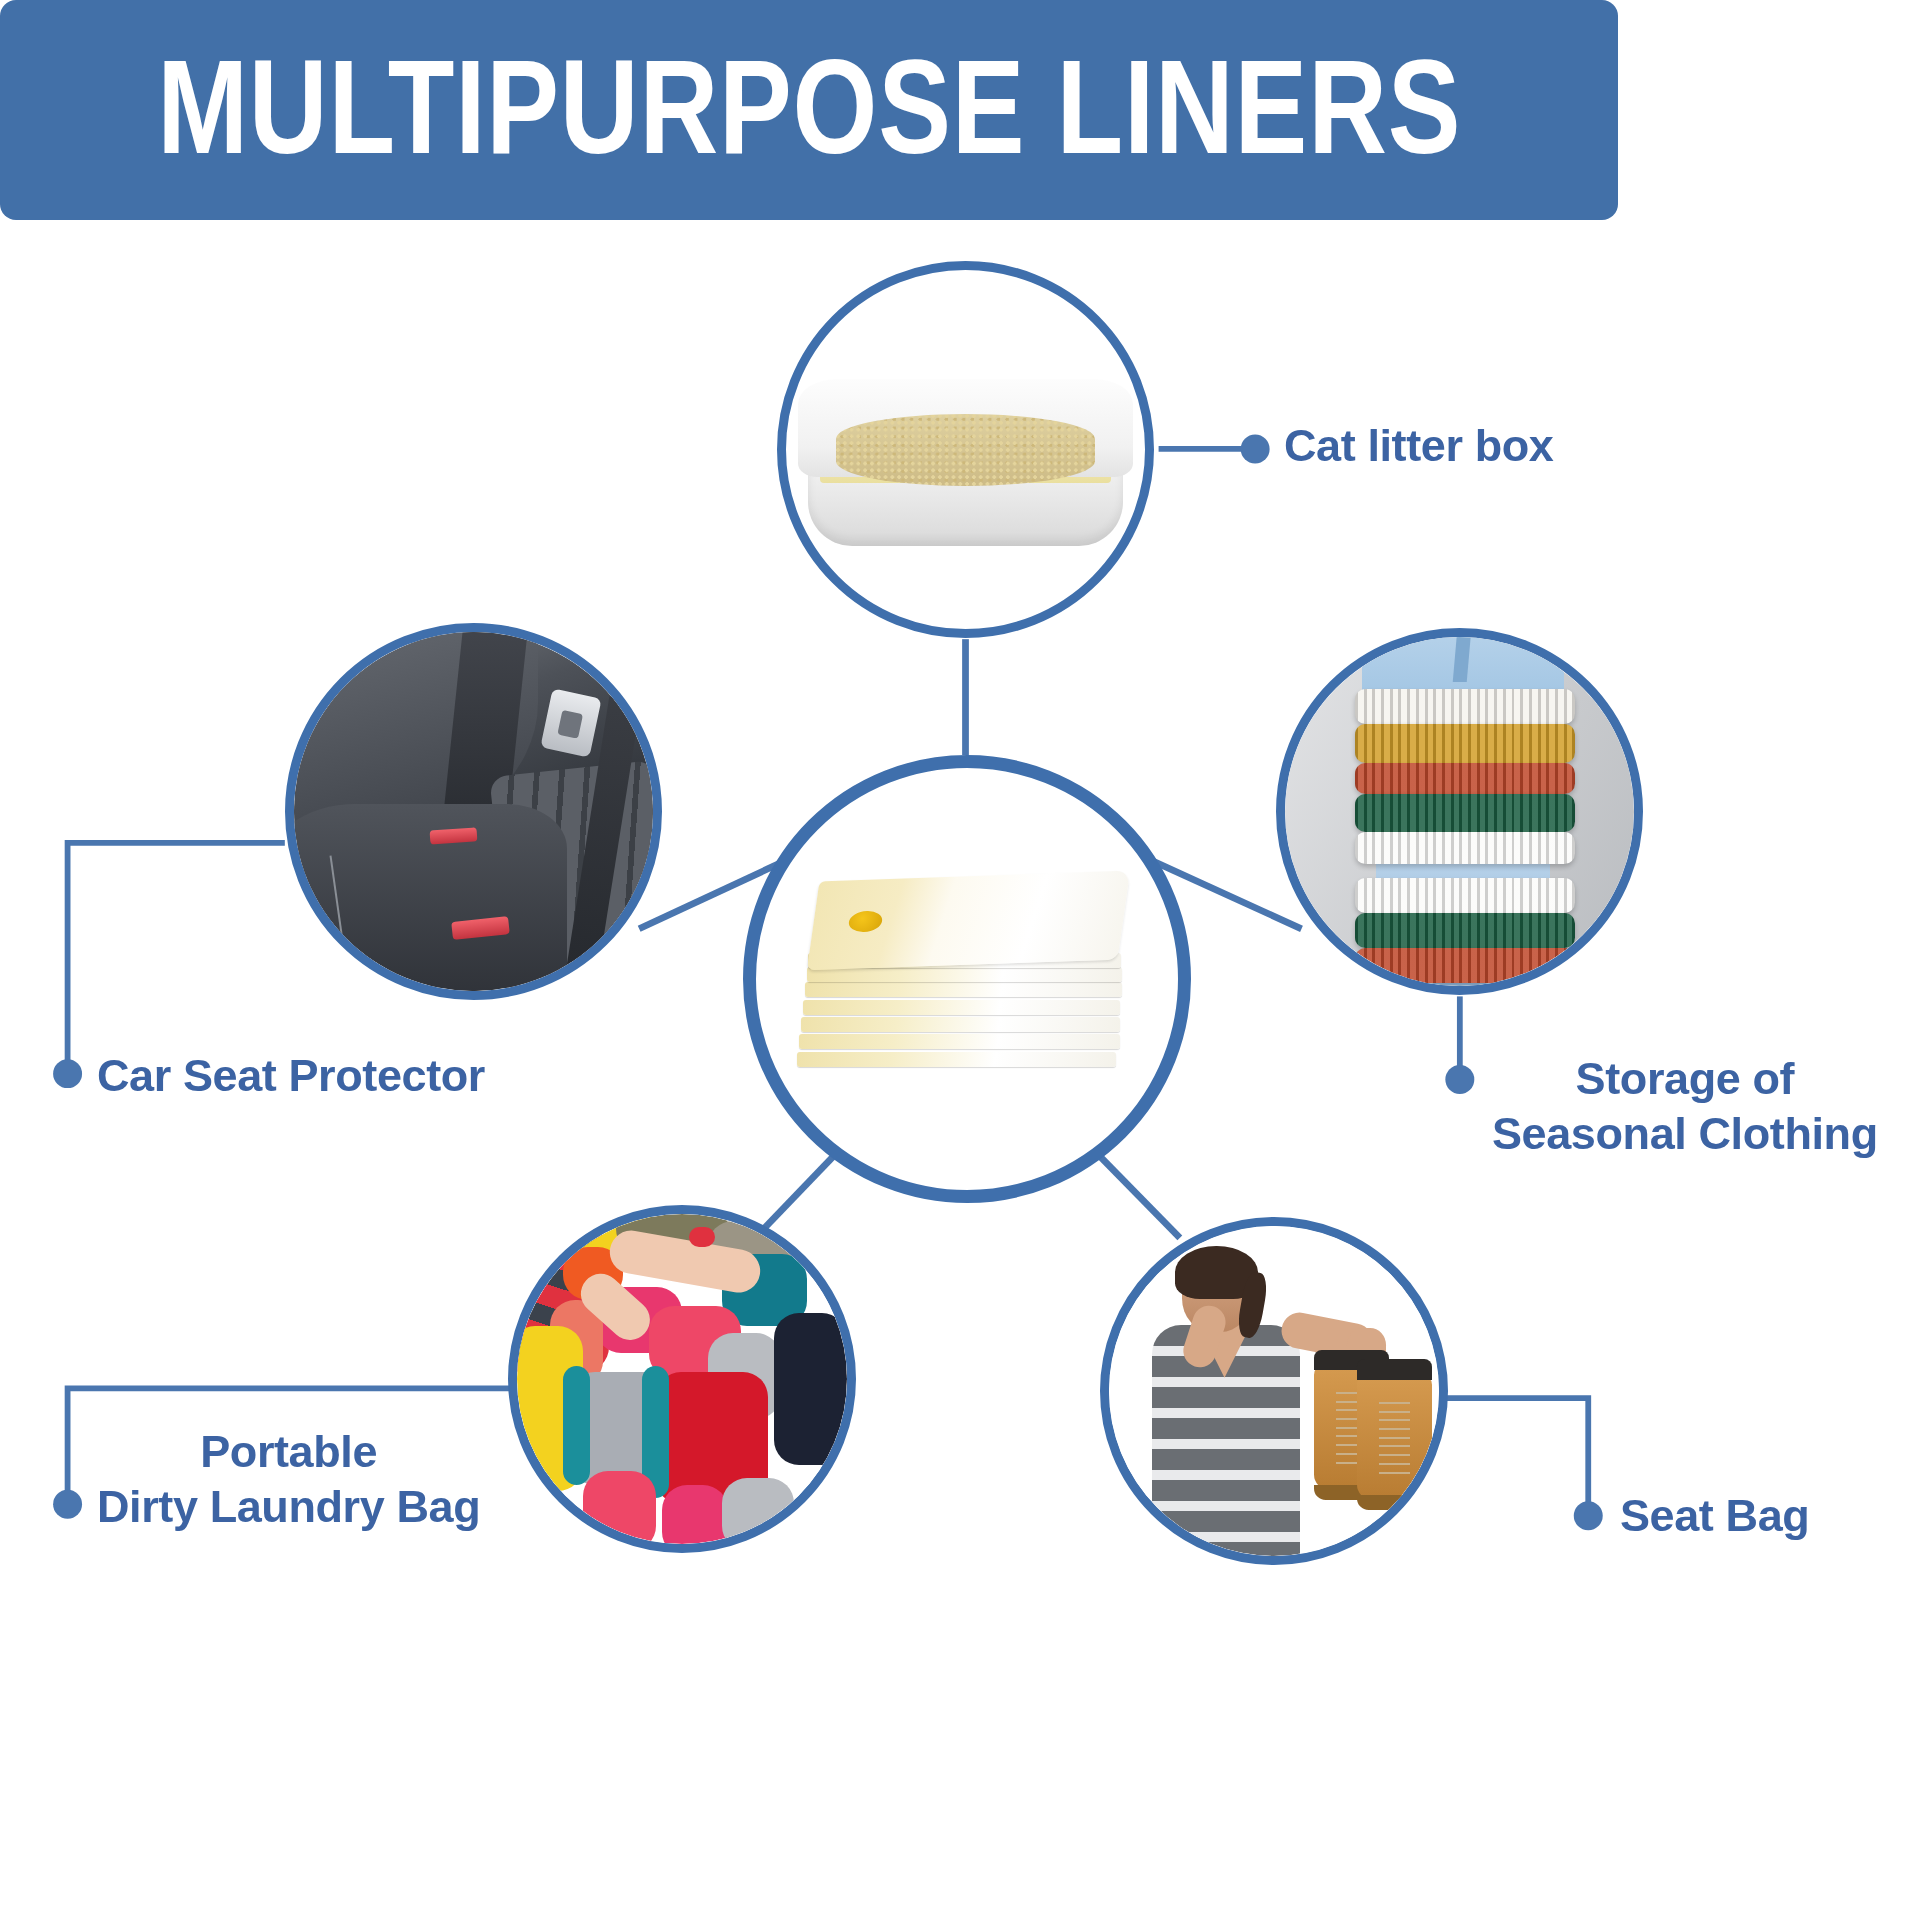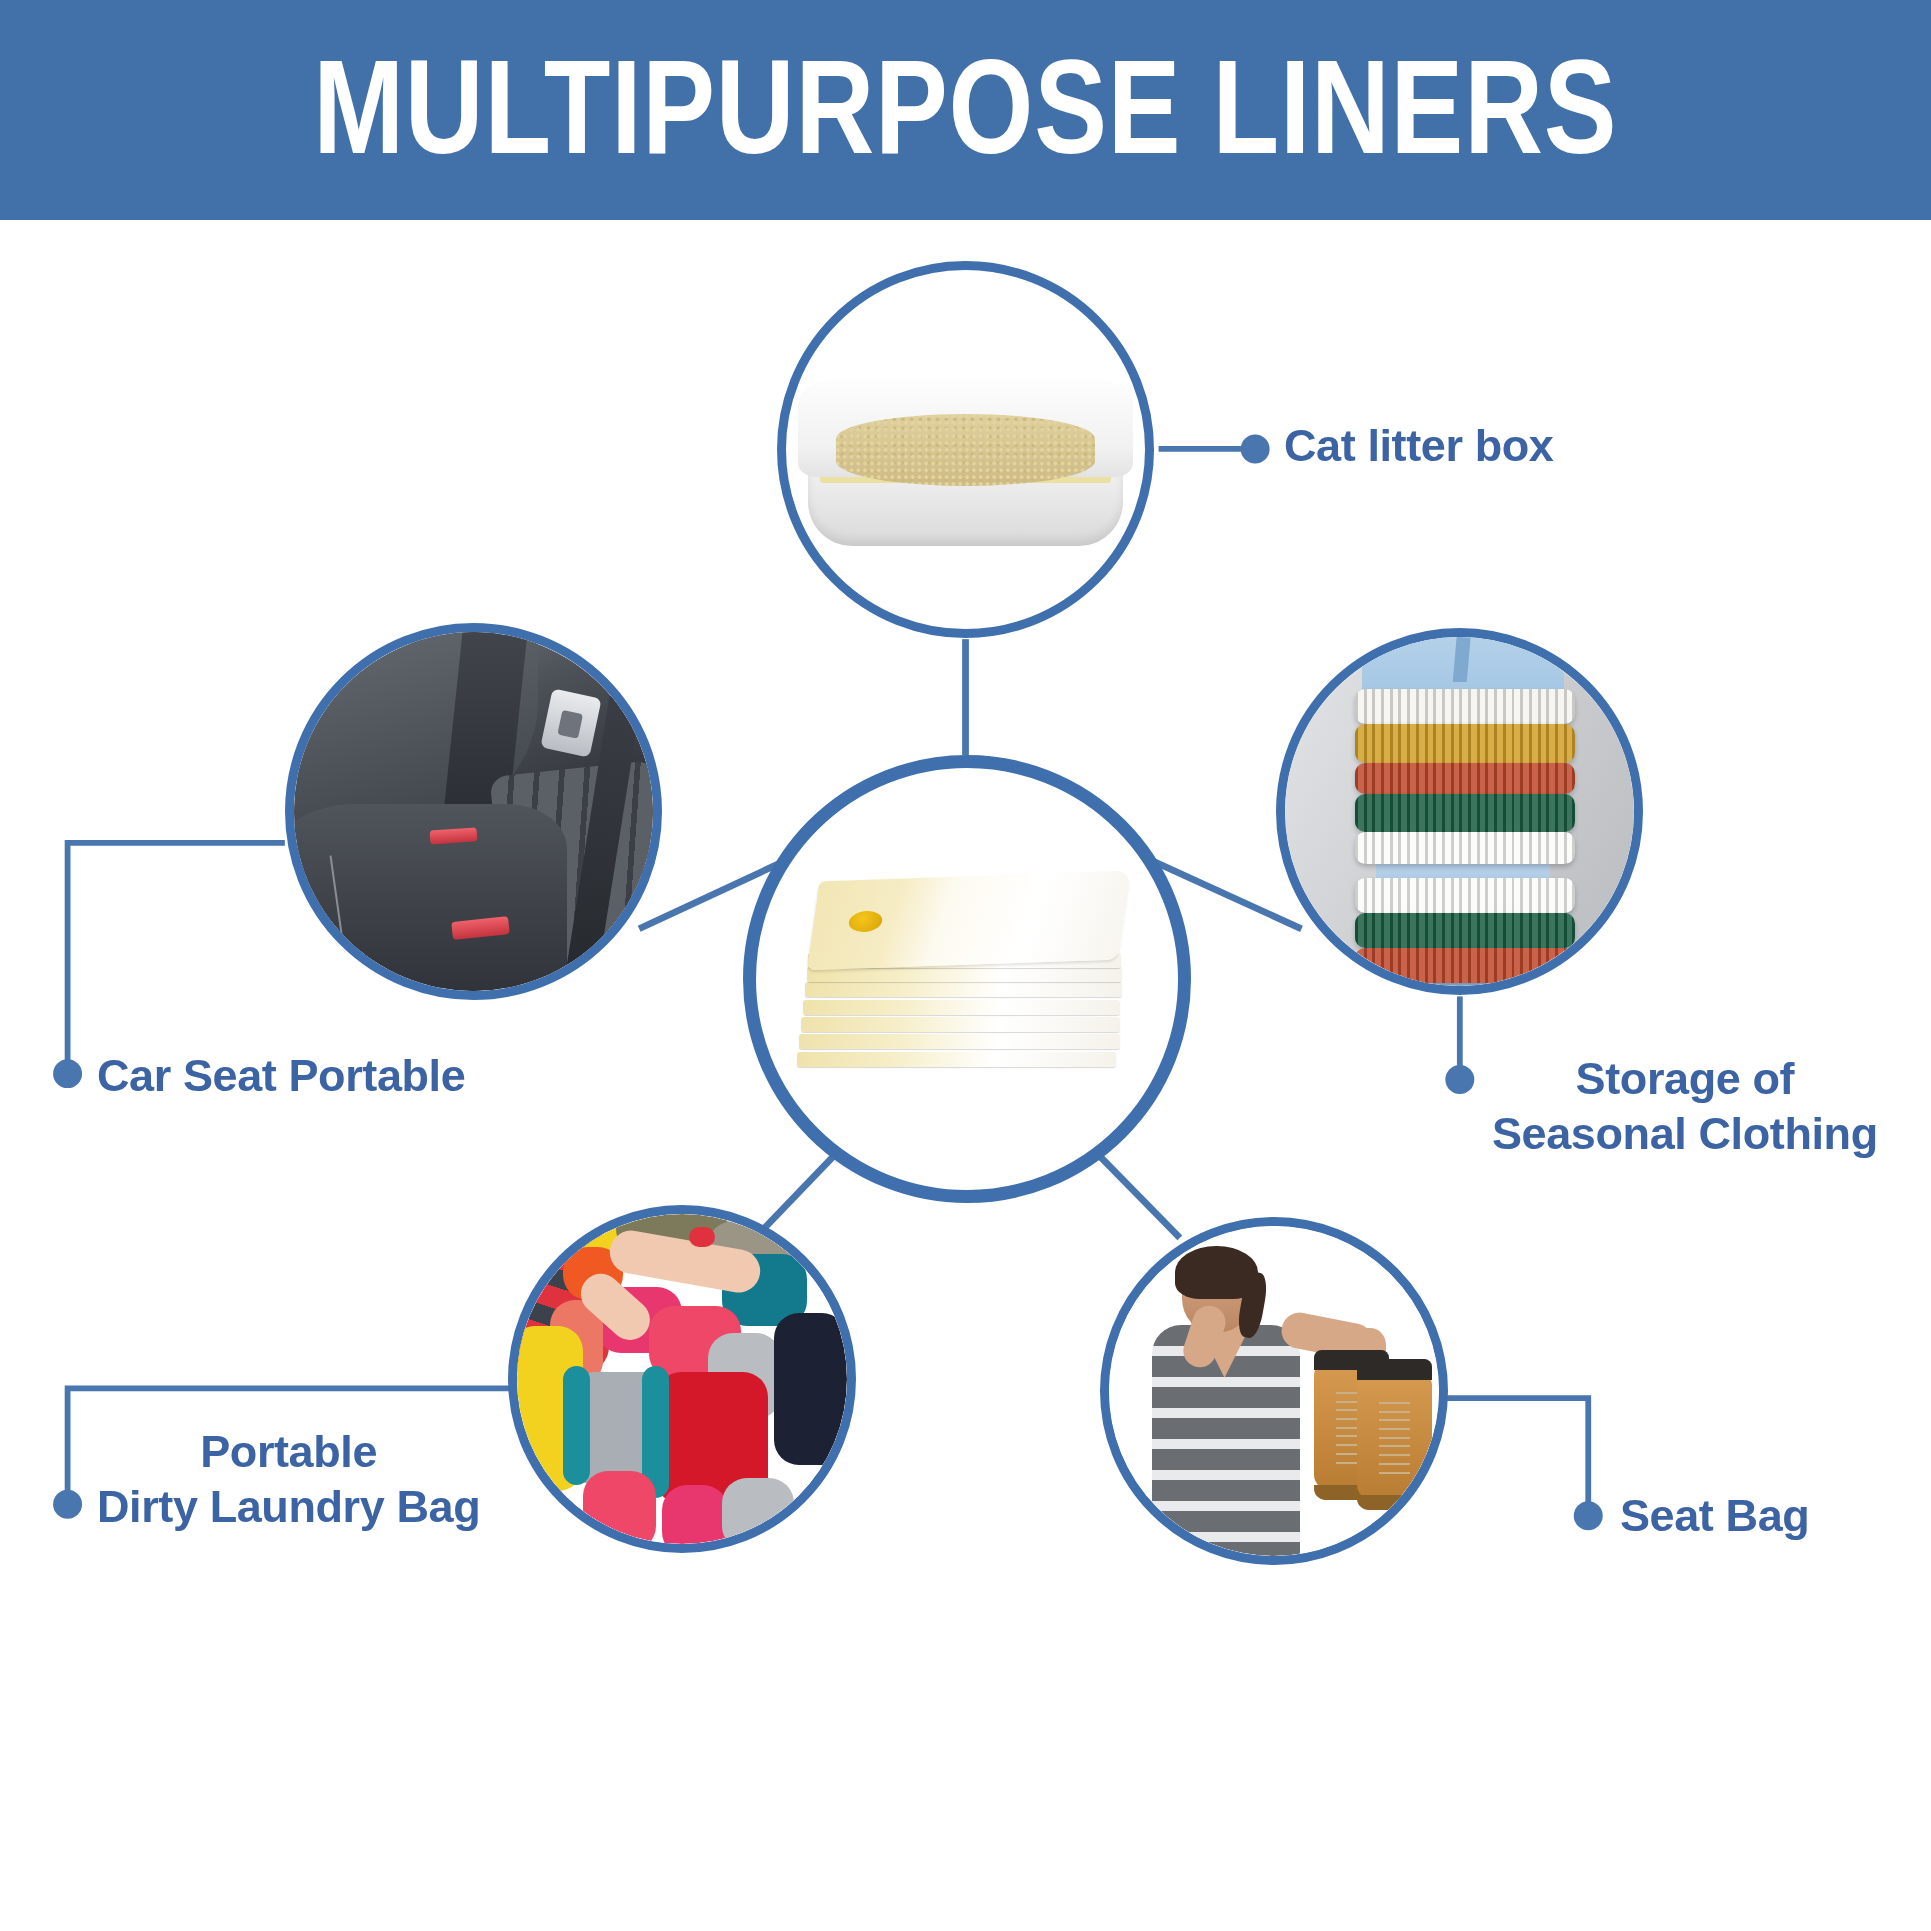--- a/index.html
+++ b/index.html
@@ -7,24 +7,25 @@
     width:1931px;height:1931px;
     background:#ffffff;
     font-family:"Liberation Sans",sans-serif;
     overflow:hidden;
     position:relative;
   }
   .page{position:absolute;inset:0;}
 
   
   .banner{
-    position:absolute;left:0;width:1931px;
+    position:absolute;left:0;width:1618px;
     background:#4270A8;
     display:flex;align-items:center;justify-content:center;
     box-sizing:border-box;
+    border-radius:16px;
   }
   #header-banner{top:0;height:220px;}
   #footer-banner{top:1728px;height:203px;}
 
   #header-title{
     color:#ffffff;
     font-family:"Liberation Sans Narrow","Liberation Sans",sans-serif;
     font-weight:bold;
     font-size:133px;
     line-height:1;
@@ -257,21 +258,21 @@
         <div class="cs-ribs"></div>
         <div class="cs-seat"></div>
         <div class="cs-belt"></div>
         <div class="cs-buckle"></div>
         <div class="cs-red1"></div>
         <div class="cs-red2"></div>
         <div class="cs-stitch"></div>
       </div>
     </div>
   </div>
-  <div class="label" id="label-car-seat" style="left:97px;top:1049px;">Car Seat Portable</div>
+  <div class="label" id="label-car-seat" style="left:97px;top:1049px;">Car Seat Protector</div>
 
   <div class="node" id="node-clothing" style="left:1276px;top:628px;width:367px;height:367px;">
     <div class="node-inner">
       <div class="sweaters">
         <div class="sw-shirt"></div>
         <div class="sw-jeans"></div>
         <div class="sw" style="top:15%;height:10%;background-color:#f6f4ef;"></div>
         <div class="sw" style="top:25%;height:11%;background-color:#d3a02a;"></div>
         <div class="sw" style="top:36%;height:9%;background-color:#c0492c;"></div>
         <div class="sw" style="top:45%;height:11%;background-color:#1b5e42;"></div>

